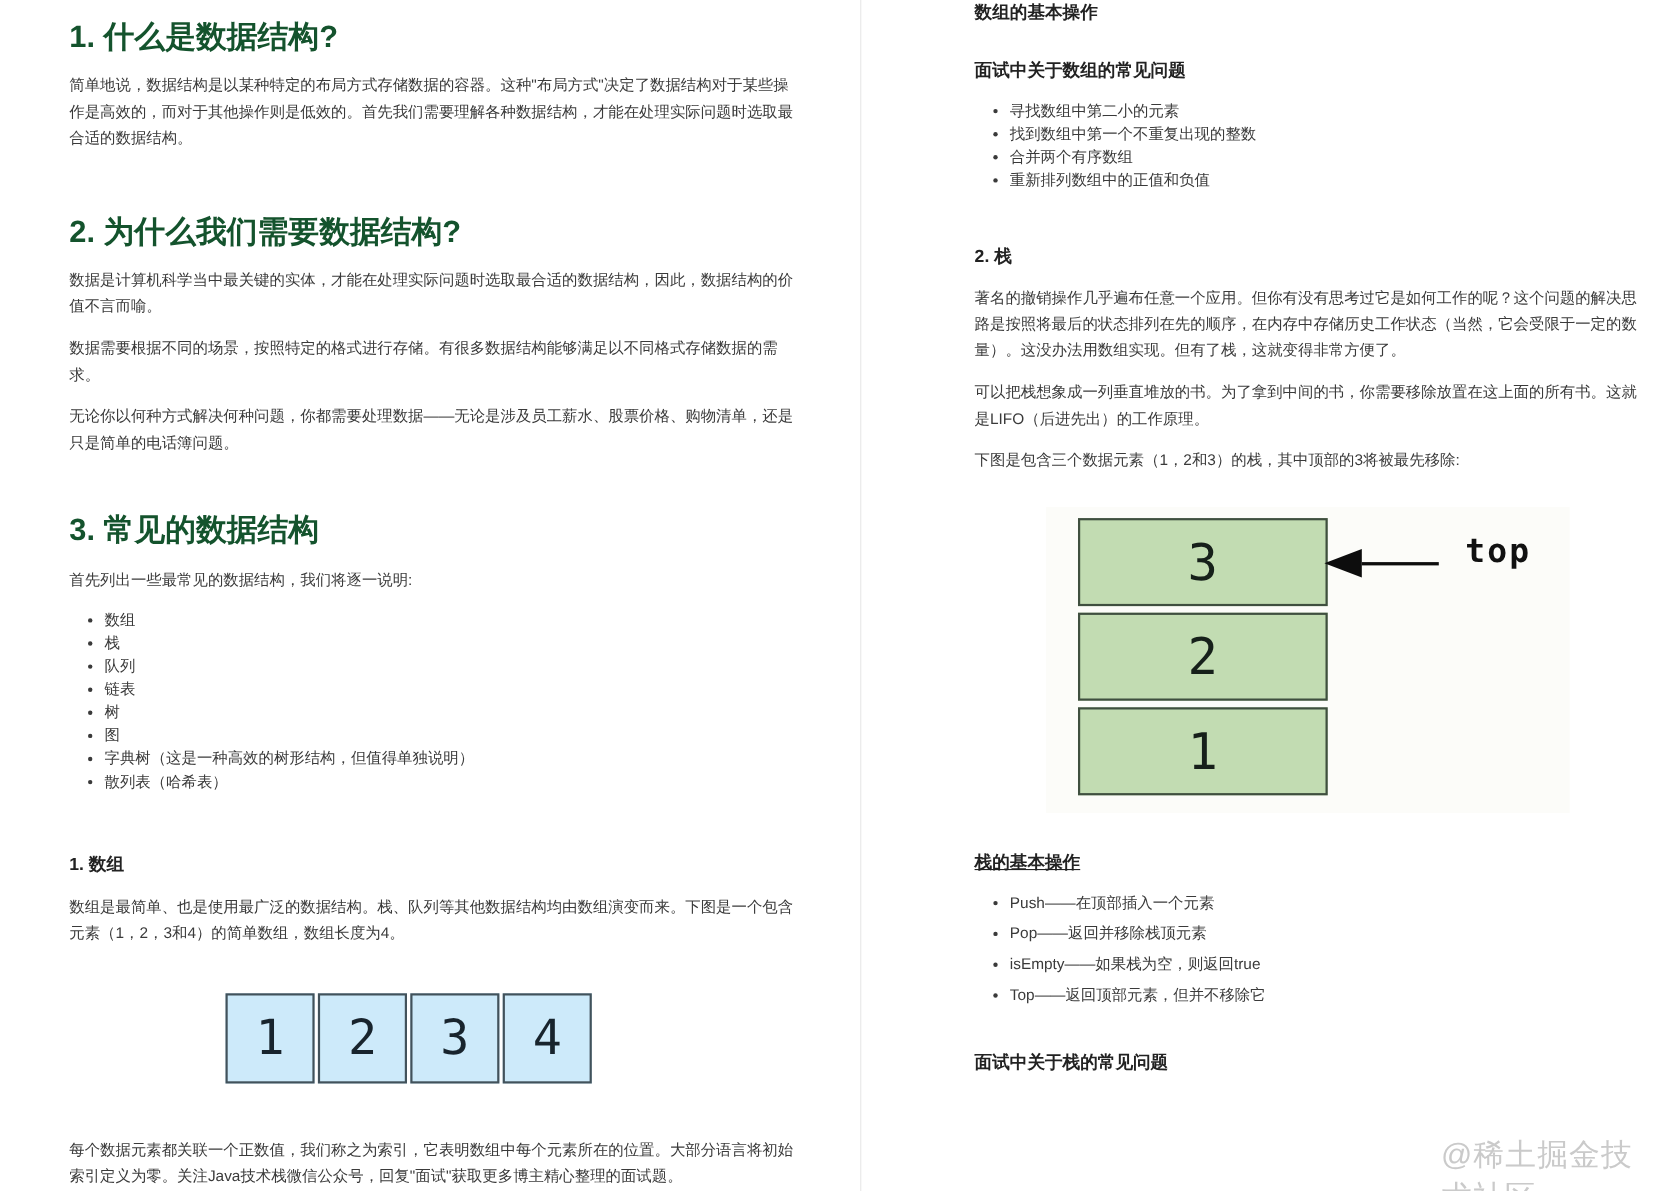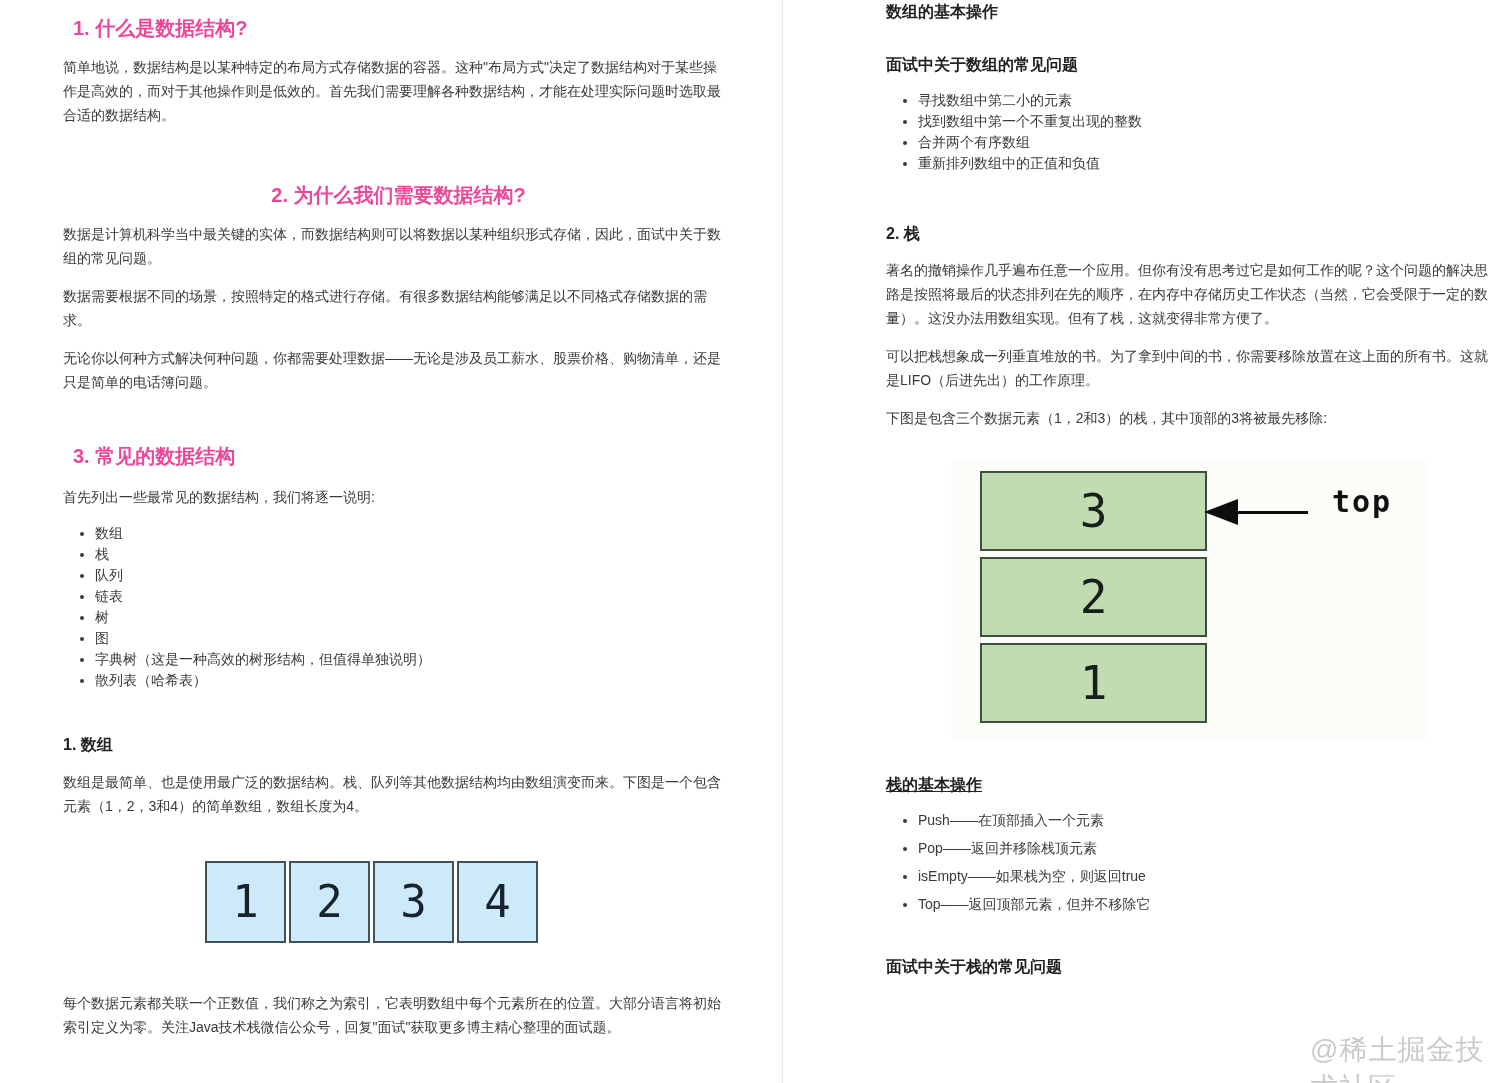--- a/index.html
+++ b/index.html
@@ -3,32 +3,32 @@
 <meta charset="utf-8">
 <style>
   * { margin:0; padding:0; box-sizing:border-box; }
   html,body { width:1512px; height:1083px; overflow:hidden; background:#ffffff; }
   body { font-family:"Liberation Sans","DejaVu Sans",sans-serif; color:#3a3a3a; }
   .page { display:flex; width:1512px; height:1083px; position:relative; }
 
   .col-left  { width:783px; min-height:1083px; padding:0 58px 0 63px; border-right:1px solid #e8e8e8; }
   .col-right { flex:1; min-height:1083px; padding:0 14px 0 103px; position:relative; }
 
-  .h-big { font-size:20px; font-weight:bold; color:#ec4899; line-height:1.25;margin-left:10px; }
+  .h-big { font-size:28px; font-weight:bold; color:#14532d; line-height:1.25; }
   .h-sub { font-size:16px; font-weight:bold; color:#222222; line-height:1.3; }
   p { font-size:14px; line-height:24px; color:#3a3a3a; }
 
   ul.list { list-style:disc; padding-left:32px; margin-top:14px; }
   ul.list li { font-size:14px; line-height:21px; color:#3a3a3a; }
   ul.list.roomy li { margin-bottom:7px; }
 
   .mt14 { margin-top:14px; } .mt16 { margin-top:16px; } .mt18 { margin-top:2px; }
   .mt22 { margin-top:32px; } .mt36 { margin-top:36px;text-decoration:underline; }
-  .mt42 { margin-top:42px; } .mt44 { margin-top:44px; }
-  .mt48 { margin-top:48px; } .mt50 { margin-top:50px; } .mt56 { margin-top:56px;text-align:center; }
+  .mt42 { margin-top:42px; } .mt44 { margin-top:56px; }
+  .mt48 { margin-top:48px; } .mt50 { margin-top:50px; } .mt56 { margin-top:56px; }
 
   
   .array-figure { margin:43px 0 0 142px; display:flex; gap:3px; }
   .array-cell {
     width:81px; height:82px; background:#cdeafa; border:2px solid #42525b;
     display:flex; align-items:center; justify-content:center;
     font-family:"DejaVu Sans Mono","Liberation Mono",monospace;
     font-size:44px; color:#18242d;
   }
 
@@ -60,21 +60,21 @@
 </head>
 <body>
 
 <div class="page">
 
   <div class="col-left">
     <h1 class="h-big mt16">1. 什么是数据结构?</h1>
     <p class="mt14">简单地说，数据结构是以某种特定的布局方式存储数据的容器。这种"布局方式"决定了数据结构对于某些操作是高效的，而对于其他操作则是低效的。首先我们需要理解各种数据结构，才能在处理实际问题时选取最合适的数据结构。</p>
 
     <h1 class="h-big mt56">2. 为什么我们需要数据结构?</h1>
-    <p class="mt14">数据是计算机科学当中最关键的实体，而数据结构则可以将数据以某种组织形式存储，因此，面试中关于数组的常见问题。</p>
+    <p class="mt14">数据是计算机科学当中最关键的实体，才能在处理实际问题时选取最合适的数据结构，因此，数据结构的价值不言而喻。</p>
     <p class="mt14">数据需要根据不同的场景，按照特定的格式进行存储。有很多数据结构能够满足以不同格式存储数据的需求。</p>
     <p class="mt14">无论你以何种方式解决何种问题，你都需要处理数据——无论是涉及员工薪水、股票价格、购物清单，还是只是简单的电话簿问题。</p>
 
     <h1 class="h-big mt50">3. 常见的数据结构</h1>
     <p class="mt16">首先列出一些最常见的数据结构，我们将逐一说明:</p>
     <ul class="list">
       <li>数组</li>
       <li>栈</li>
       <li>队列</li>
       <li>链表</li>

